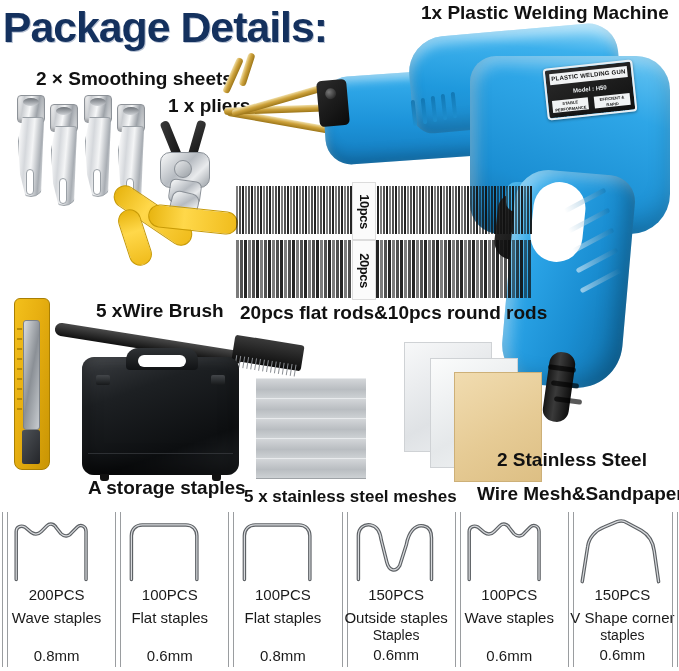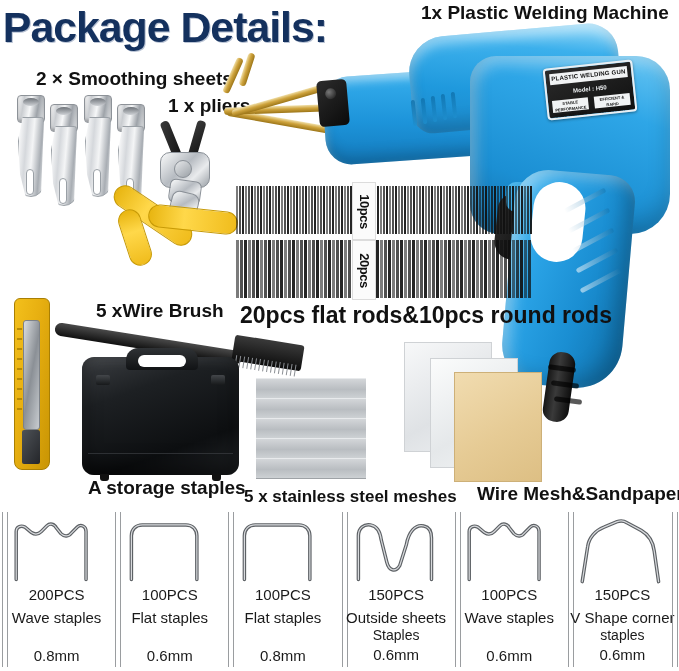--- a/index.html
+++ b/index.html
@@ -436,21 +436,21 @@
         <div class="rod" style="left: 280px; width: 2.6px; opacity: 0.73;"></div>
         <div class="rod" style="left: 284px; width: 2.6px; opacity: 0.91;"></div>
         <div class="rod" style="left: 288px; width: 2.6px; opacity: 0.55;"></div>
         <div class="rod" style="left: 292px; width: 2.6px; opacity: 0.73;"></div>
       </div>
   </div>
   <div class="band" style="left:352px;top:240px;width:22px;height:58px;">
     <span>20pcs</span>
   </div>
 
-  <div class="t lbl" style="left:240px;top:302px;font-size:23px;">20pcs flat rods&amp;10pcs round rods</div>
+  <div class="t lbl" style="left:240px;top:302px;font-size:19px;">20pcs flat rods&amp;10pcs round rods</div>
 
 
   <div id="scraper">
     <div id="scrbody"></div>
     <div id="scrtrack"></div>
     <div id="scrblade"></div>
     <div class="notch" style="top:30px;"></div>
     <div class="notch" style="top:40px;"></div>
     <div class="notch" style="top:50px;"></div>
     <div class="notch" style="top:60px;"></div>
@@ -507,20 +507,21 @@
   <div class="t lbl-sm" style="left:244px;top:487px;font-size:17px;">5 x stainless steel meshes</div>
 
   <div id="sheetsR">
     <div class="psheet" style="left:0px;top:0px;width:86px;height:108px;
          background:linear-gradient(150deg,#f7f8f9,#dfe2e5 60%,#eef0f2);"></div>
     <div class="psheet" style="left:26px;top:16px;width:86px;height:108px;
          background:linear-gradient(150deg,#fbfcfc,#e5e8ea 60%,#f2f4f5);"></div>
     <div class="psheet" style="left:50px;top:30px;width:86px;height:108px;
          background:linear-gradient(150deg,#f1dcb0,#e6cb95 55%,#ddbf84);border-color:#cdb078;"></div>
   </div>
+  <div class="t lbl" style="left:497px;top:449px;font-size:19px;">2 Stainless Steel</div>
   <div class="t lbl" style="left:477px;top:483px;font-size:19px;">Wire Mesh&amp;Sandpaper</div>
 
   <div id="staplerow">
       <div class="scell" style="left: 0px; width: 113.167px;">
         <div class="sdiv" style="left: 2px;"></div>
         <div class="sdiv2" style="left: 7px;"></div>
         <div class="sfig"><svg viewBox="0 0 90 66" width="100%" height="100%" preserveAspectRatio="xMidYMid meet">
             <path d="M8,60 L8,16 C8,12 12,10 16,12 L22,17 C25,19 28,19 31,16 L36,11 C39,8 43,9 45,13 L49,18 C52,21 56,21 59,17 L64,12 C67,9 72,11 72,16 L72,60" stroke="#5d6165" stroke-width="3.2" fill="none" stroke-linecap="round" stroke-linejoin="round"></path>
             <path d="M8,60 L8,16 C8,12 12,10 16,12 L22,17 C25,19 28,19 31,16 L36,11 C39,8 43,9 45,13 L49,18 C52,21 56,21 59,17 L64,12 C67,9 72,11 72,16 L72,60" stroke="#d8dadd" stroke-width="1.1" fill="none" stroke-linecap="round"></path>
           </svg></div>
@@ -551,21 +552,21 @@
         <div class="stxt smm" style="top: 139px;">0.8mm</div>
       </div>
       <div class="scell" style="left: 339.5px; width: 113.167px;">
         <div class="sdiv" style="left: 2px;"></div>
         <div class="sdiv2" style="left: 7px;"></div>
         <div class="sfig"><svg viewBox="0 0 90 66" width="100%" height="100%" preserveAspectRatio="xMidYMid meet">
             <path d="M10,60 L10,20 C10,13 15,9 21,10 C27,11 30,16 31,24 L36,44 C38,52 44,54 48,47 L54,28 C56,17 62,9 70,11 C75,12 77,16 77,22 L77,60" stroke="#5d6165" stroke-width="3.2" fill="none" stroke-linecap="round" stroke-linejoin="round"></path>
             <path d="M10,60 L10,20 C10,13 15,9 21,10 C27,11 30,16 31,24 L36,44 C38,52 44,54 48,47 L54,28 C56,17 62,9 70,11 C75,12 77,16 77,22 L77,60" stroke="#d8dadd" stroke-width="1.1" fill="none" stroke-linecap="round"></path>
           </svg></div>
         <div class="stxt spcs">150PCS</div>
-        <div class="stxt sname">Outside sheets</div>
+        <div class="stxt sname">Outside staples</div>
         <div class="stxt sname2">Staples</div>
         <div class="stxt smm" style="top: 138px;">0.6mm</div>
       </div>
       <div class="scell" style="left: 452.667px; width: 113.167px;">
         <div class="sdiv" style="left: 2px;"></div>
         <div class="sdiv2" style="left: 7px;"></div>
         <div class="sfig"><svg viewBox="0 0 90 66" width="100%" height="100%" preserveAspectRatio="xMidYMid meet">
             <path d="M8,60 L8,16 C8,12 12,10 16,12 L22,17 C25,19 28,19 31,16 L36,11 C39,8 43,9 45,13 L49,18 C52,21 56,21 59,17 L64,12 C67,9 72,11 72,16 L72,60" stroke="#5d6165" stroke-width="3.2" fill="none" stroke-linecap="round" stroke-linejoin="round"></path>
             <path d="M8,60 L8,16 C8,12 12,10 16,12 L22,17 C25,19 28,19 31,16 L36,11 C39,8 43,9 45,13 L49,18 C52,21 56,21 59,17 L64,12 C67,9 72,11 72,16 L72,60" stroke="#d8dadd" stroke-width="1.1" fill="none" stroke-linecap="round"></path>
           </svg></div>

